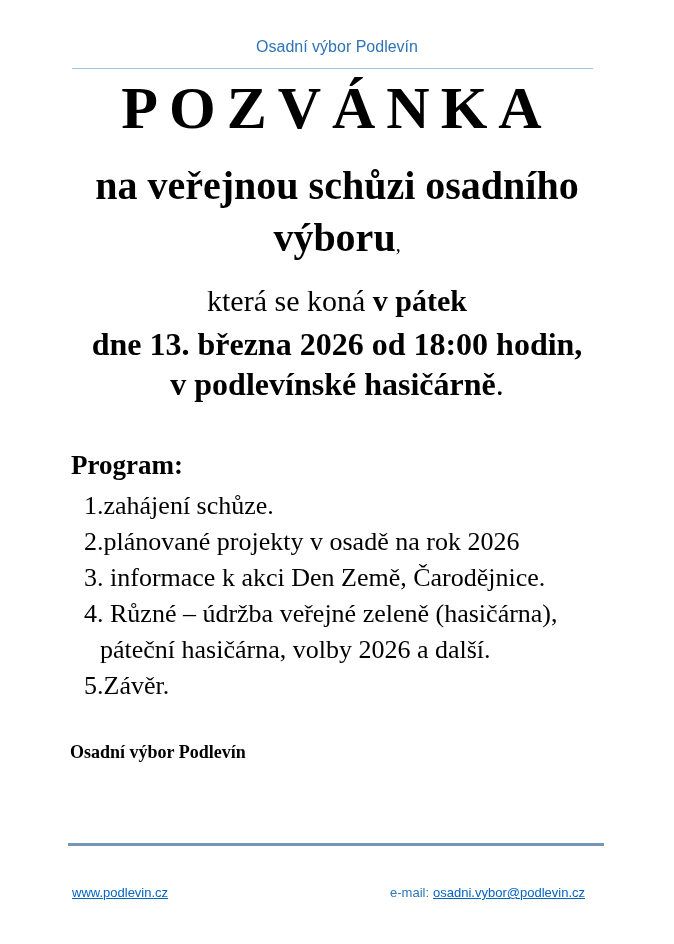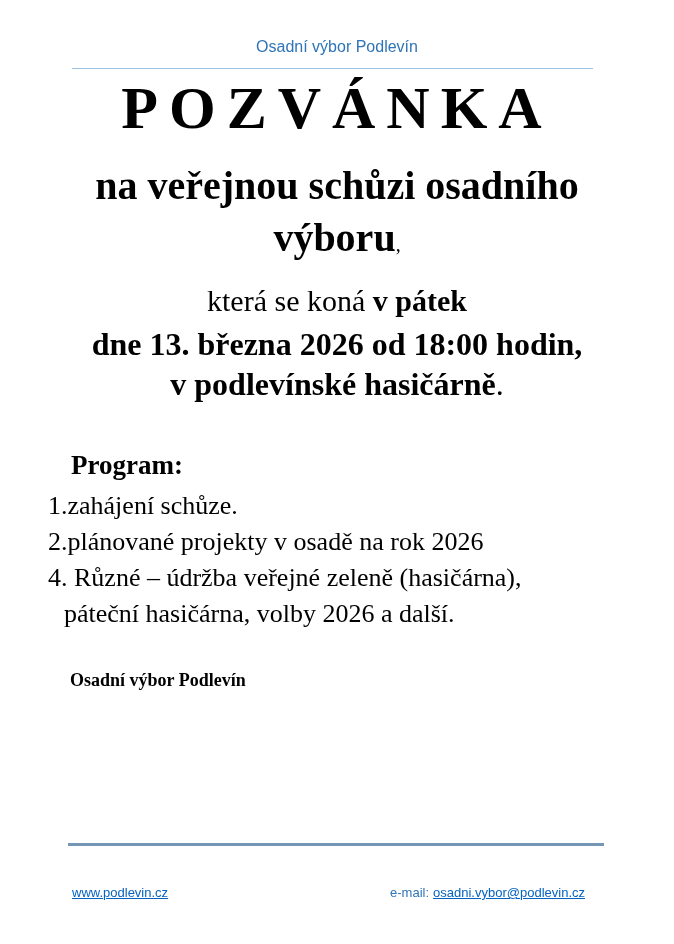--- a/index.html
+++ b/index.html
@@ -74,21 +74,21 @@
   }
   .when-line3 .plain-period { font-weight: normal; }
   
   .program-heading {
     margin: 46px 0 7px 71px;
     font-size: 27px;
     line-height: 30px;
     font-weight: bold;
   }
   .program-list {
-    margin: 8px 0 0 48px;
+    margin: 8px 0 0 84px;
     font-size: 26px;
     line-height: 36px;
   }
   .program-list .wrap-indent { padding-left: 16px; }
   
   .signature {
     margin: 36px 0 0 70px;
     font-size: 18px;
     line-height: 24px;
     font-weight: bold;
@@ -142,22 +142,24 @@
 
   <div class="when-line2">dne 13. března 2026 od 18:00 hodin,</div>
 
   <div class="when-line3"><span>v podlevínské hasičárně</span><span class="plain-period">.</span></div>
 
   <div class="program-heading">Program:</div>
 
   <div class="program-list">
     <div>1.zahájení schůze.</div>
     <div>2.plánované projekty v osadě na rok 2026</div>
+    <div>3. informace k akci Den Země, Čarodějnice.</div>
     <div>4. Různé – údržba veřejné zeleně (hasičárna),</div>
     <div class="wrap-indent">páteční hasičárna, volby 2026 a další.</div>
+    <div>5.Závěr.</div>
   </div>
 
   <div class="signature">Osadní výbor Podlevín</div>
 
   <div class="footer-rule"></div>
 
   <div class="doc-footer">
     <a class="link">www.podlevin.cz</a>
     <span>
       <span class="email-label">e-mail:</span><a class="link">osadni.vybor@podlevin.cz</a>

